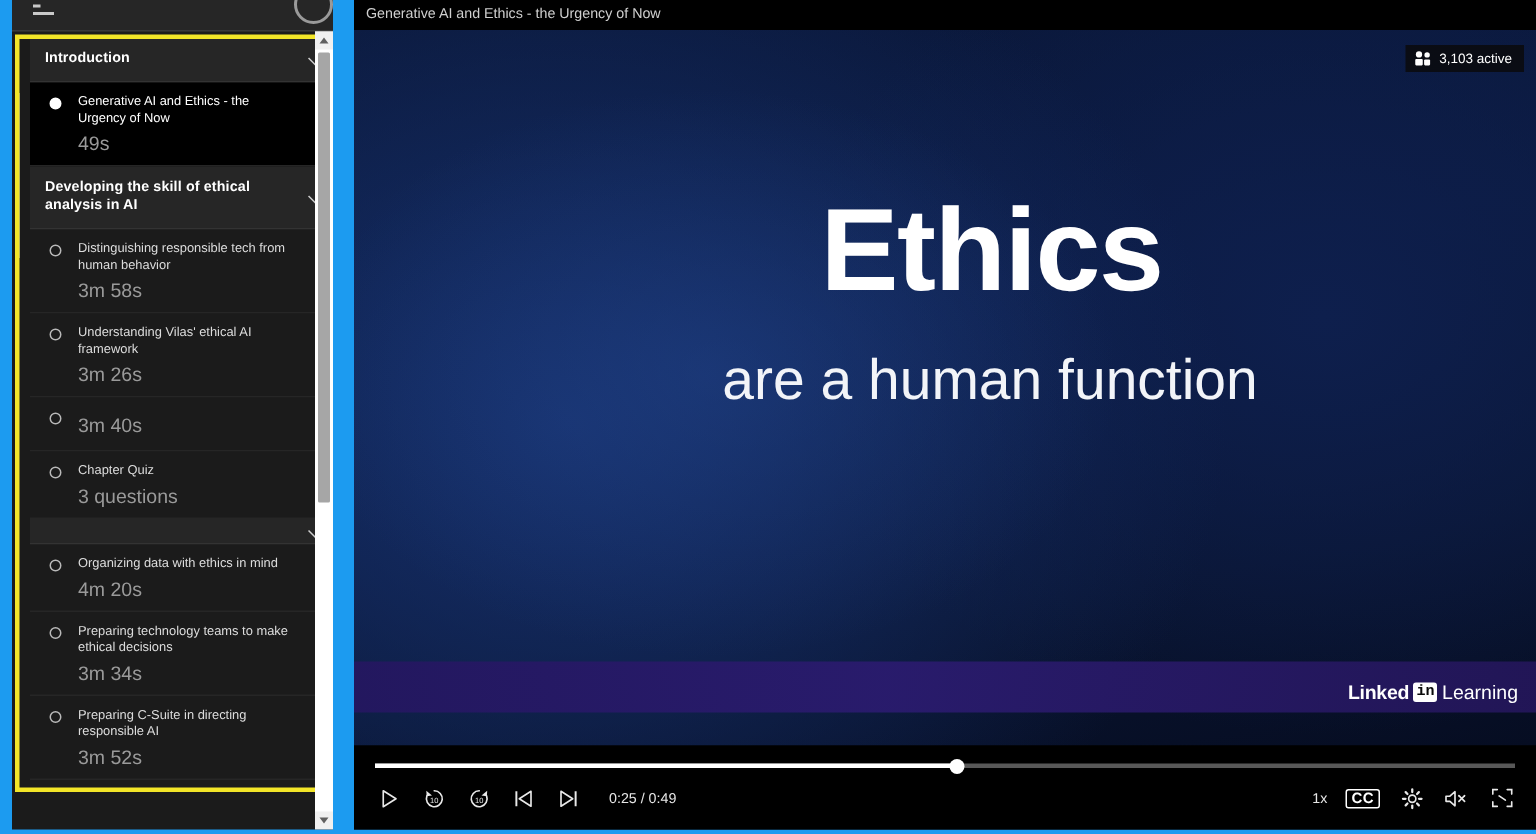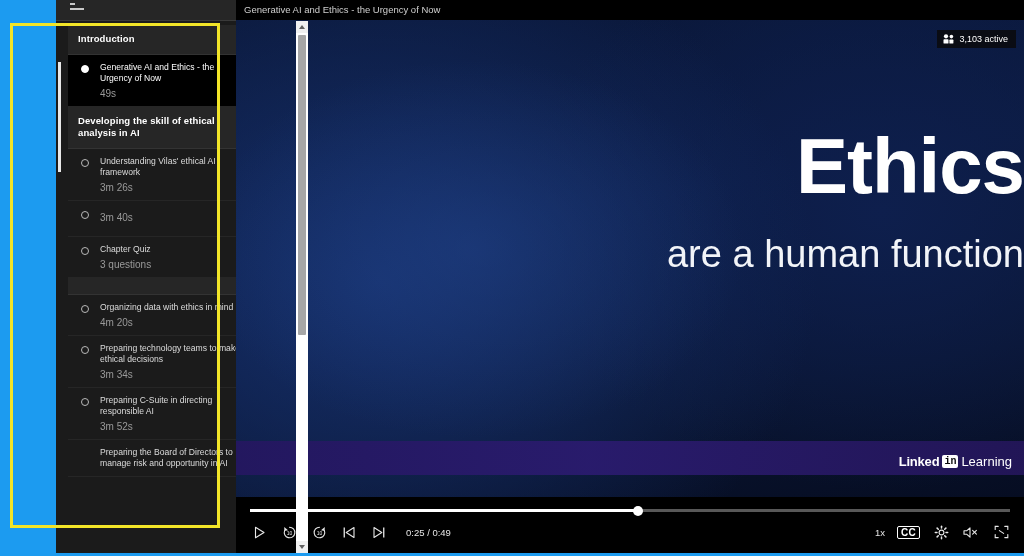--- a/index.html
+++ b/index.html
@@ -14,24 +14,23 @@
   #app {
     position: relative;
     width: 1024px; height: 556px;
     background: #1c9bf0;
   }
 
   
   #sidebar {
     position: absolute;
     left: 8px; top: 0px;
-    width: 252px; height: 553px;
+    width: 214px; height: 553px;
     background: #1b1b1b;
     overflow: hidden;
-    margin-left: 48px;
   }
   #sidebar-topstub {
     position: absolute; left: 0; top: 0;
     width: 228px; height: 21px;
     background: #262626;
     border-bottom: 1px solid #3a3a3a;
   }
   #stub-menu-icon {
     position: absolute; left: 14px; top: 3px;
     width: 14px; height: 10px;
@@ -102,21 +101,21 @@
   }
   .lesson.active { background: #000000; }
   .lesson-title {
     color: #dcdcdc;
     font-size: 8.6px;
     line-height: 11px;
   }
   .lesson.active .lesson-title { color: #ffffff; }
   .lesson-meta {
     color: #9a9a9a;
-    font-size: 10px;
+    font-size: 13px;
     margin-top: 4px;
   }
   .bullet {
     position: absolute; left: 13px; top: 10px;
     width: 8px; height: 8px; border-radius: 50%;
     border: 1px solid #b9b9b9;
     background: transparent;
   }
   .lesson.active .bullet { background: #ffffff; border-color: #ffffff; }
   .bookmark {
@@ -187,21 +186,21 @@
       linear-gradient(170deg, #0a1738 0%, #0b1a40 40%, #091430 75%, #060d22 100%);
   }
   #stage-glow {
     position: absolute; left: -5%; top: 8%;
     width: 70%; height: 80%;
     background: radial-gradient(ellipse at center, rgba(37,74,150,0.40) 0%, rgba(37,74,150,0) 70%);
   }
   #headline-wrap {
     position: absolute;
     left: 0; right: 0; top: 104px;
-    text-align: right;
+    text-align: center;
     padding-left: 62px;
   }
   #headline-main {
     color: #ffffff;
     font-size: 78px;
     font-weight: bold;
     line-height: 84px;
     letter-spacing: -1px;
   }
   #headline-sub {
@@ -333,20 +332,30 @@
             <div class="lesson-meta">49s</div>
             <div class="bookmark">
               <svg width="9" height="11" viewBox="0 0 9 11">
                 <path d="M1 0.6 H8 V10.4 L4.5 7.2 L1 10.4 Z" fill="none" stroke="#e2e2e2" stroke-width="1.3"></path>
               </svg>
             </div>
           </div>
           <div class="chapter-header">
             <div class="chapter-title">Developing the skill of ethical analysis in AI</div>
             <div class="chev"></div>
+          </div>
+          <div class="lesson">
+            <div class="bullet"></div>
+            <div class="lesson-title">Distinguishing responsible tech from human behavior</div>
+            <div class="lesson-meta">3m 58s</div>
+            <div class="bookmark">
+              <svg width="9" height="11" viewBox="0 0 9 11">
+                <path d="M1 0.6 H8 V10.4 L4.5 7.2 L1 10.4 Z" fill="none" stroke="#e2e2e2" stroke-width="1.3"></path>
+              </svg>
+            </div>
           </div>
           <div class="lesson">
             <div class="bullet"></div>
             <div class="lesson-title">Understanding Vilas' ethical AI framework</div>
             <div class="lesson-meta">3m 26s</div>
             <div class="bookmark">
               <svg width="9" height="11" viewBox="0 0 9 11">
                 <path d="M1 0.6 H8 V10.4 L4.5 7.2 L1 10.4 Z" fill="none" stroke="#e2e2e2" stroke-width="1.3"></path>
               </svg>
             </div>

